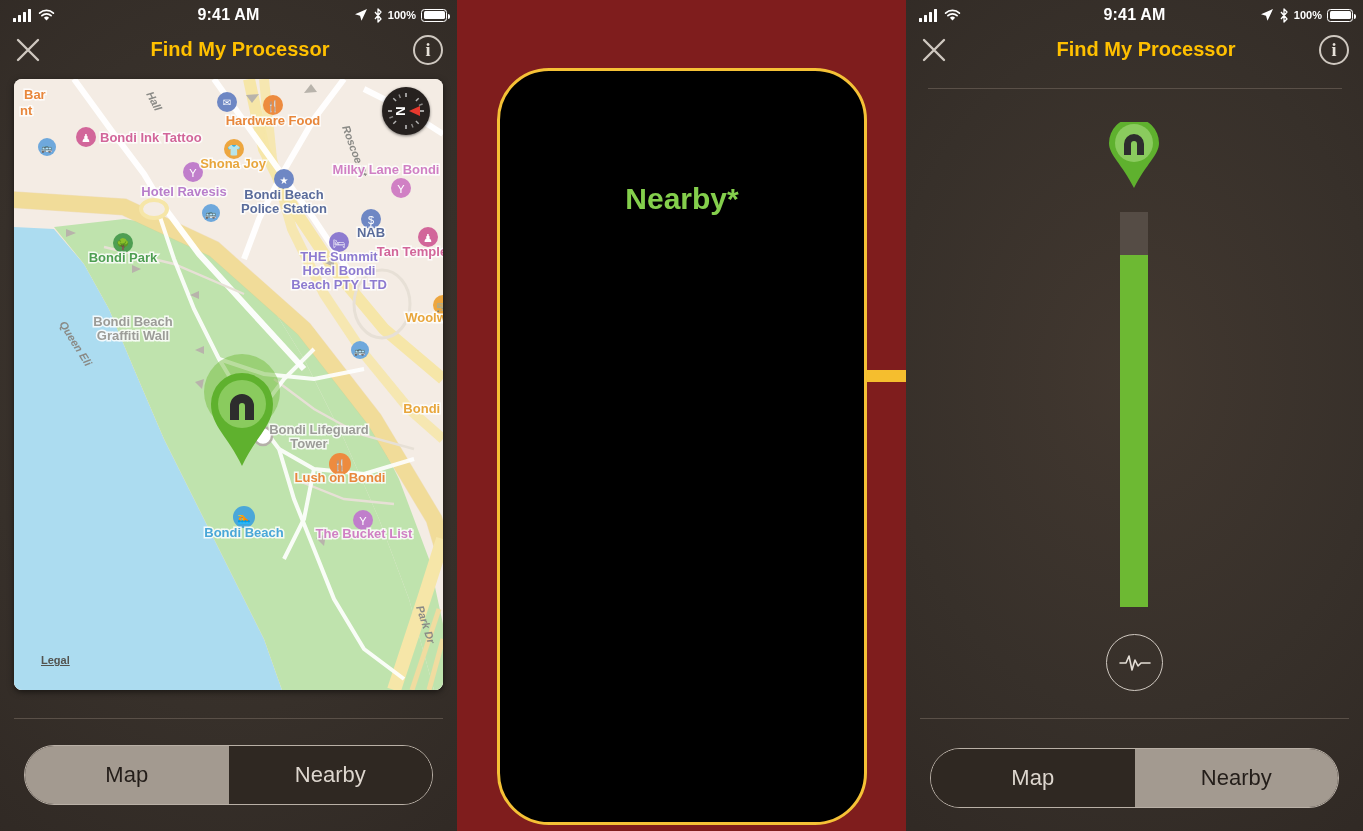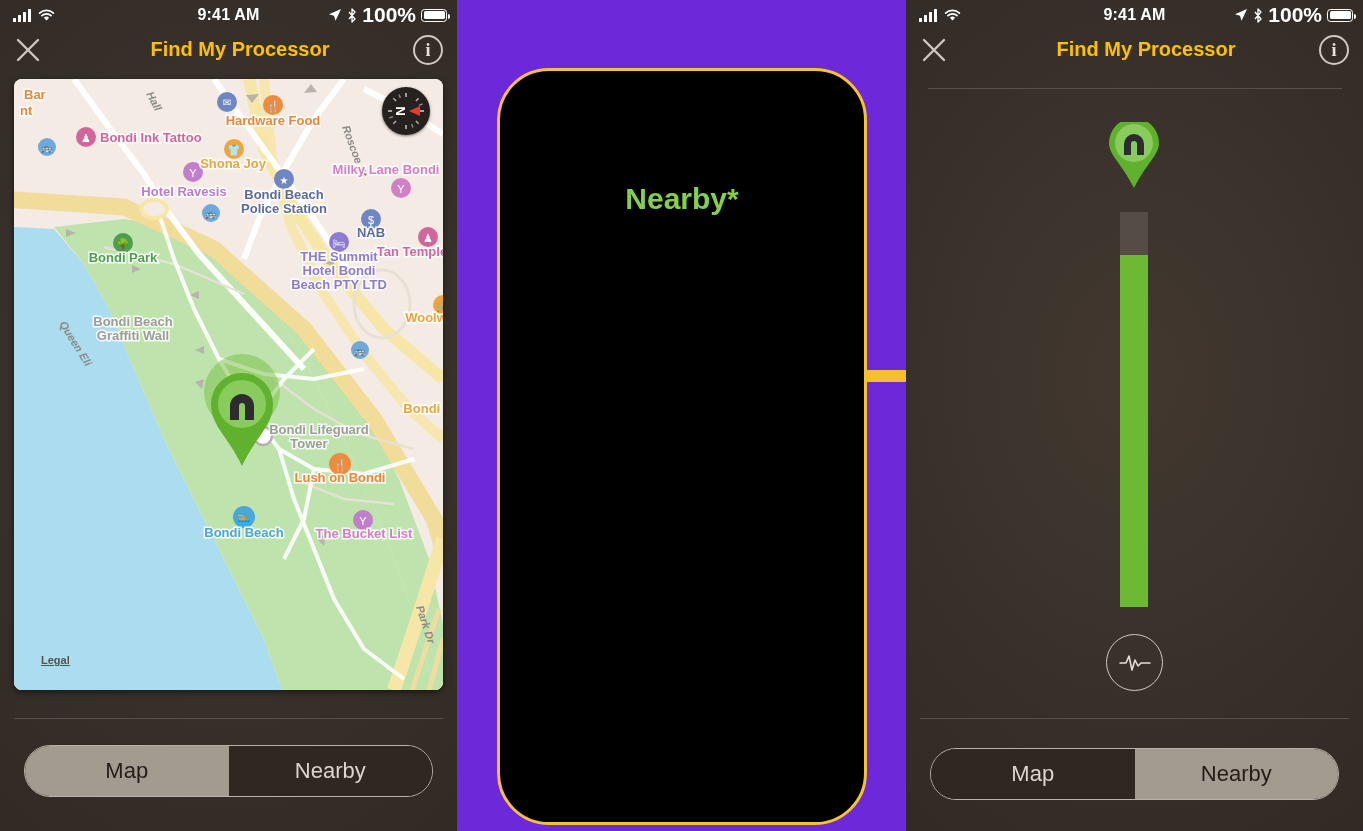--- a/index.html
+++ b/index.html
@@ -2,39 +2,39 @@
 <html><head>
 <meta charset="utf-8">
 <style>
   * { box-sizing: border-box; margin: 0; padding: 0; }
   html, body {
     width: 1363px; height: 831px;
     background: #000;
     font-family: "Liberation Sans", sans-serif;
     overflow: hidden;
   }
-  #root { position: relative; width: 1363px; height: 831px; background:#6d28d9; }
+  #root { position: relative; width: 1363px; height: 831px; background:#7f1d1d; }
 
   
   .phone {
     position: absolute; top: 0; height: 831px;
     background: radial-gradient(ellipse 120% 90% at 50% 45%, #423830 0%, #37302a 45%, #2b2420 100%);
     overflow: hidden;
   }
   #phone-left  { left: 0px;   width: 457px; }
   #phone-right { left: 906px; width: 457px; }
 
   
   .statusbar {
     position: absolute; top: 0; left: 0; width: 100%; height: 30px;
     display: flex; align-items: center; color: #fff;
   }
   .sb-left  { position: absolute; left: 13px; display: flex; align-items: flex-end; gap: 7px; }
   .sb-time  { position:absolute; left:0; right:0; text-align:center; font-size: 16px; font-weight: 700; letter-spacing: .2px;}
-  .sb-right { position: absolute; right: 10px; display: flex; align-items: center; gap: 5px; font-size: 21px; font-weight: 600;}
+  .sb-right { position: absolute; right: 10px; display: flex; align-items: center; gap: 5px; font-size: 11px; font-weight: 600;}
   .bars { display: flex; align-items: flex-end; gap: 2px; height: 12px; }
   .bars i { display:block; width: 3px; background: #fff; border-radius: .5px; }
   .bars i:nth-child(1){height:4px;} .bars i:nth-child(2){height:7px;}
   .bars i:nth-child(3){height:10px;} .bars i:nth-child(4){height:13px;}
   .battery {
     width: 26px; height: 13px; border: 1.5px solid #fff; border-radius: 3.5px;
     position: relative; padding: 1.5px;
   }
   .battery::after{ content:""; position:absolute; right:-4px; top:4px; width:2px; height:5px;
      background:#fff; border-radius:0 2px 2px 0;}
@@ -63,21 +63,21 @@
       text-decoration: underline; font-weight:600; }
   .compass {
     position:absolute; right:13px; top:8px; width:48px; height:48px; border-radius:50%;
     background:#26211f; display:flex; align-items:center; justify-content:center;
     box-shadow:0 1px 3px rgba(0,0,0,.5);
   }
 
   
   .seg-wrap { position:absolute; left:0; width:100%; }
   .seg {
-    display:flex; border:1px solid #b9b0a6; border-radius:33px; overflow:hidden; height:52px;text-align:center;
+    display:flex; border:1px solid #b9b0a6; border-radius:33px; overflow:hidden; height:60px;text-align:center;
   }
   .seg div { flex:1; display:flex; align-items:center; justify-content:center;
       font-size:22px; cursor:pointer; }
   .seg .off { background:#2f2822; color:#ddd6ce; }
   .seg .on  { background:#a39a90; color:#231d19; }
 
   
   #mid-outline {
     position:absolute; left:497px; top:68px; width:370px; height:757px;
     border:3px solid #F5C136; border-radius:52px; background:#000;

